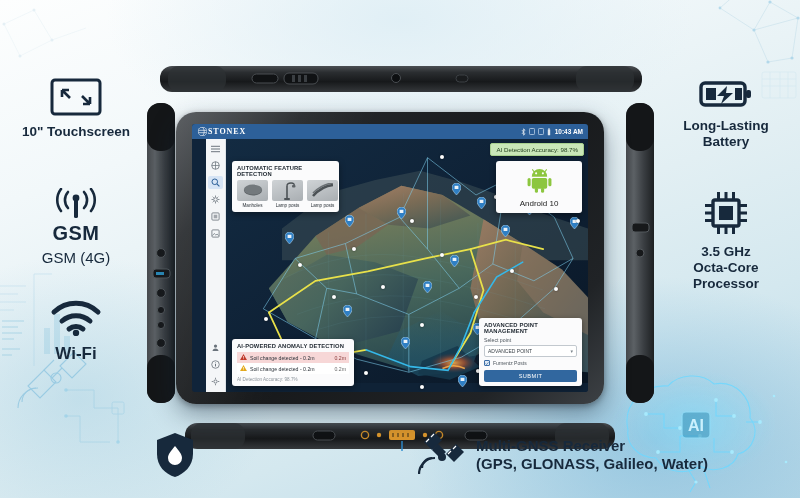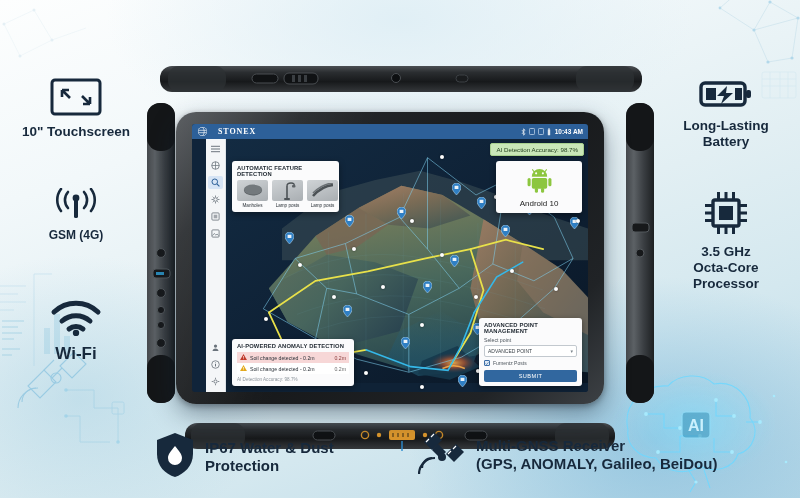--- a/index.html
+++ b/index.html
@@ -81,21 +81,21 @@
     position: relative; width: 100%; height: 100%;
     border-radius: 3px; overflow: hidden; background: #10243a;
   }
 
   
   .statusbar {
     position: relative; height: 15px; background: #2d6099;
     display: flex; align-items: center; padding: 0 5px 0 6px;
     color: #fff; font-size: 7px; z-index: 6;
   }
-  .brand { display: flex; align-items: center; gap: 11px; font-weight: bold;
+  .brand { display: flex; align-items: center; gap: 1px; font-weight: bold;
            font-family: "Liberation Serif", serif; font-size: 8px; letter-spacing: .9px; }
   .brand-mark { width: 9px; height: 9px; border-radius: 50%; background: #fff;
                 display:flex; align-items:center; justify-content:center; }
   .brand-mark svg { display:block; }
   .sb-right { margin-left: auto; display: flex; align-items: center; gap: 3px; }
   .sb-right .sbi { opacity: .85; display:flex; }
   .sb-time { font-size: 6.5px; font-weight: bold; margin-left: 1px; }
 
   
   .appbody { position: absolute; left: 0; right: 0; top: 15px; bottom: 0; display: flex; margin-left: 14px; }
@@ -796,21 +796,22 @@
         <rect x="25" y="10" width="4" height="20" rx="1.6" fill="#17293c"></rect>
         <circle cx="27" cy="10" r="3.4" fill="#17293c"></circle>
         <g stroke="#17293c" fill="none" stroke-width="2.6" stroke-linecap="round">
           <path d="M19 4 a12 12 0 0 0 0 16"></path>
             <path d="M35 4 a12 12 0 0 1 0 16"></path>
           <path d="M12 1 a18 18 0 0 0 0 22"></path>
             <path d="M42 1 a18 18 0 0 1 0 22"></path>
         </g>
       </svg>
     </span>
-    <div class="flabel" style="font-weight:bold;font-size:12px;">GSM (4G)</div>
+    <div class="gsm-word">GSM</div>
+    <div class="flabel" style="font-weight:normal;font-size:15px;">GSM (4G)</div>
   </div>
 
   <div class="feat" id="feat-batt">
     <span class="ficon">
       <svg width="54" height="32" viewBox="0 0 54 32">
         <rect x="2" y="5" width="44" height="22" rx="4" stroke="#17293c" stroke-width="3.4" fill="none"></rect>
         <rect x="47" y="12" width="5" height="8" rx="2" fill="#17293c"></rect>
         <path d="M7 10 h10 v12 H7 z" fill="#17293c"></path>
         <path d="M28 8 L18 18 h7 l-3 8 L34 15 h-7 z" fill="#17293c"></path>
         <rect x="36" y="10" width="7" height="12" fill="#17293c"></rect>
@@ -861,22 +862,20 @@
   </div>
 
 
   <div class="feat-row" id="feat-ip67">
     <span>
       <svg width="40" height="46" viewBox="0 0 40 46">
         <path d="M20 1 L38 8 v14 c0 12 -9 20 -18 23 C10 42 2 34 2 22 V8 z" fill="#17293c"></path>
         <path d="M20 14 c4 5 7 8 7 12 a7 7 0 0 1 -14 0 c0 -4 3 -7 7 -12z" fill="#fff"></path>
       </svg>
     </span>
-    <div class="flabel">IP67 Water &amp; Dust
-Protection</div>
   </div>
 
   <div class="feat-row" id="feat-gnss">
     <span>
       <svg width="48" height="46" viewBox="0 0 48 46">
         <g fill="#17293c">
           <path d="M6 12 L16 2 l8 8 l-10 10 z"></path>
           <path d="M28 24 L38 14 l8 8 l-10 10 z"></path>
           <path d="M20 14 l8 8 l-6 6 l-8 -8 z"></path>
           <circle cx="24" cy="27" r="4"></circle>
@@ -885,16 +884,16 @@
           <path d="M8 12 l3 -3 M13 7 l3 -3" stroke="#fff" stroke-width="1.2"></path>
           <path d="M30 24 l3 -3 M35 19 l3 -3" stroke="#fff" stroke-width="1.2"></path>
         </g>
         <g stroke="#17293c" stroke-width="2.2" fill="none">
           <path d="M4 38 a10 10 0 0 1 10 -10"></path>
           <path d="M1 44 a16 16 0 0 1 16 -16"></path>
         </g>
       </svg>
     </span>
     <div class="flabel">Multi-GNSS Receiver
-(GPS, ANOMALY, Galileo, BeiDou)</div>
+(GPS, GLONASS, Galileo, Water)</div>
   </div>
 
 </div>
 
 </body></html>

